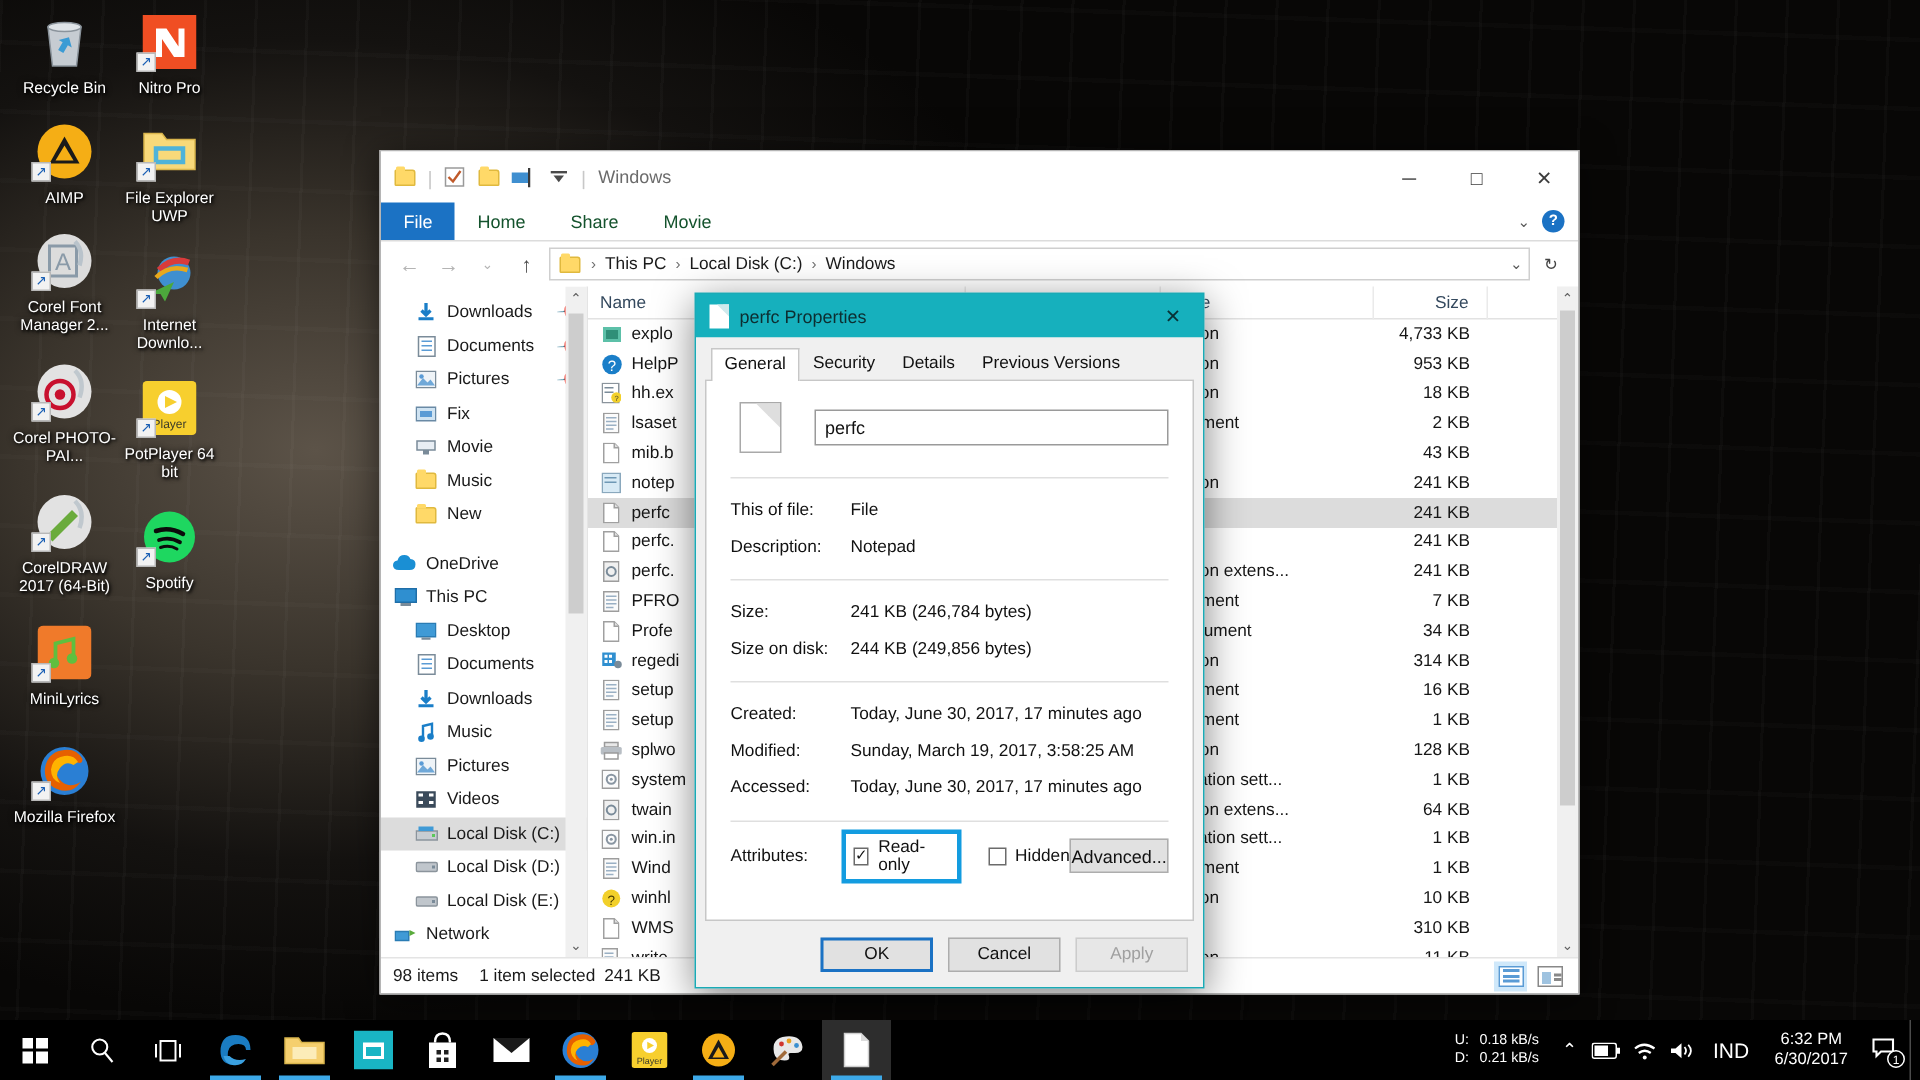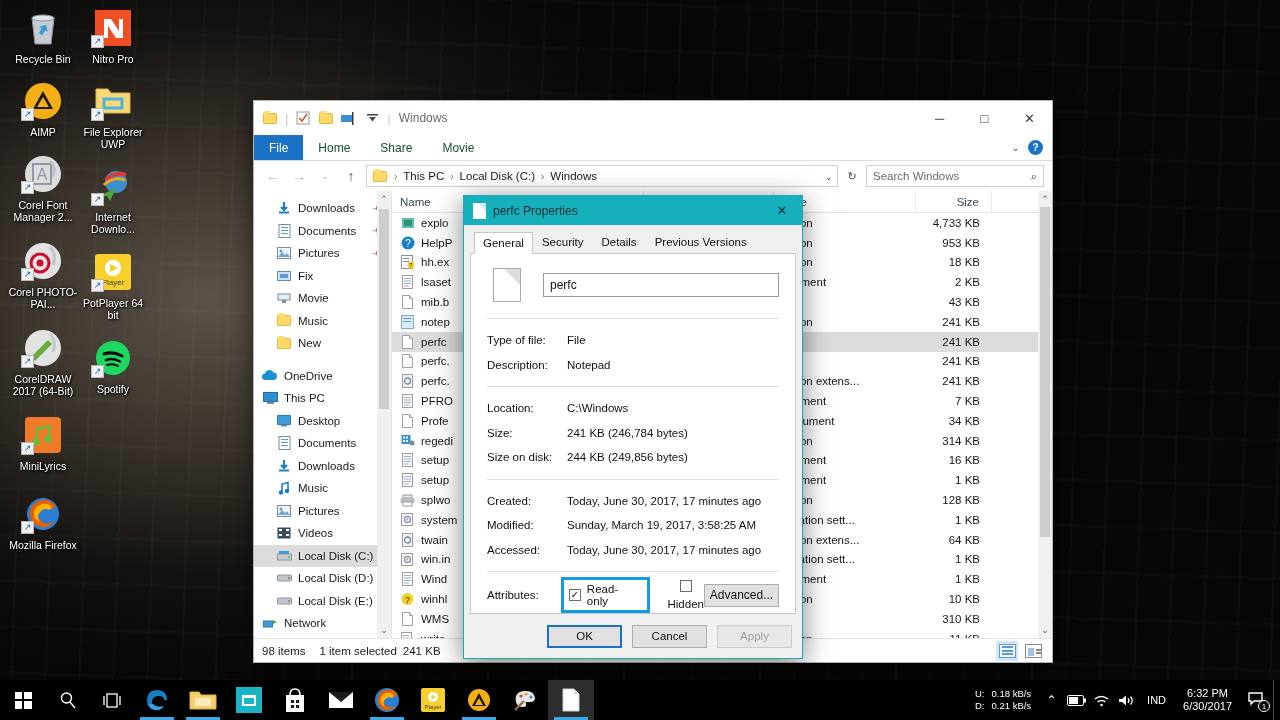--- a/index.html
+++ b/index.html
@@ -345,21 +345,21 @@
   .tb-underline {
     position: absolute; bottom: 0; left: 6px; right: 6px; height: 3px; background: #3da9e8;
   }
   .tb-right {
     margin-left: auto; display: flex; align-items: center; height: 40px; color: #fff;
   }
   .net-speed {
     display: flex; gap: 7px; font-size: 9.5px; line-height: 12px; padding-right: 8px;
   }
   .tray-ico { width: 25px; height: 40px; display: flex; align-items: center; justify-content: center; font-size: 12px; }
-  .tb-lang { font-size: 11px; padding: 0 8px; text-align: right; }
+  .tb-lang { font-size: 14px; padding: 0 8px; text-align: right; }
   .tb-clock { font-size: 11px; line-height: 13px; text-align: center; padding: 0 9px; }
   .tb-action {
     width: 32px; height: 40px; display: flex; align-items: center; justify-content: center;
     position: relative; font-size: 14px;
   }
   .badge {
     position: absolute; right: 3px; bottom: 8px; width: 12px; height: 12px;
     border: 1px solid #fff; border-radius: 50%; font-size: 8px;
     display: flex; align-items: center; justify-content: center; background: #000;
   }
@@ -580,24 +580,20 @@
       <span class="folder-mini" style="margin:0 4px 0 2px;"></span>
       <span class="crumb-sep">›</span>
       <span class="crumb">This PC</span>
       <span class="crumb-sep">›</span>
       <span class="crumb">Local Disk (C:)</span>
       <span class="crumb-sep">›</span>
       <span class="crumb">Windows</span>
       <span style="margin-left:auto;font-size:10px;color:#555;">⌄</span>
     </div>
     <div class="refresh-btn">↻</div>
-    <div class="searchbox">
-      <span>Search Windows</span>
-      <span class="sicon">⌕</span>
-    </div>
   </div>
 
   <div class="body-split">
 
     <div class="navpane">
       <div class="nav-item indent1">
         <span class="nav-ico">
             <svg width="14" height="14" viewBox="0 0 14 14">
               <path d="M7 1 v7 M4 6 l3 3 l3 -3" stroke="#1a7ec8" stroke-width="2.2" fill="none"></path>
               <rect x="2" y="10.5" width="10" height="2" fill="#1a7ec8"></rect>
@@ -1170,34 +1166,30 @@
     </div>
 
     <div class="p-panel">
       <div class="p-filehead">
         <span class="p-bigicon"></span>
         <div class="p-nameinput">perfc</div>
       </div>
       <div class="p-rule"></div>
 
       <div class="p-row">
-        <span class="p-lab">Type of file:</span>
+        <span class="p-lab">This of file:</span>
         <span class="p-val">File</span>
       </div>
       <div class="p-row">
         <span class="p-lab">Description:</span>
         <span class="p-val">Notepad</span>
       </div>
 
       <div class="p-rule"></div>
 
-      <div class="p-row">
-        <span class="p-lab">Location:</span>
-        <span class="p-val">C:\Windows</span>
-      </div>
       <div class="p-row">
         <span class="p-lab">Size:</span>
         <span class="p-val">241 KB (246,784 bytes)</span>
       </div>
       <div class="p-row">
         <span class="p-lab">Size on disk:</span>
         <span class="p-val">244 KB (249,856 bytes)</span>
       </div>
 
       <div class="p-rule"></div>
@@ -1216,21 +1208,21 @@
       </div>
 
       <div class="p-rule"></div>
 
       <div class="p-attrs">
         <span class="p-lab">Attributes:</span>
         <span class="cb-wrap cb-hl">
           <span class="cbox">✓</span>
           <span>Read-only</span>
         </span>
-        <span class="cb-wrap" style="margin-left:18px;flex-direction:column;">
+        <span class="cb-wrap" style="margin-left:18px;">
           <span class="cbox"></span>
           <span>Hidden</span>
         </span>
         <span class="adv-btn">Advanced...</span>
       </div>
     </div>
   </div>
 
   <div class="p-footer">
     <div class="dlg-btn primary">OK</div>

